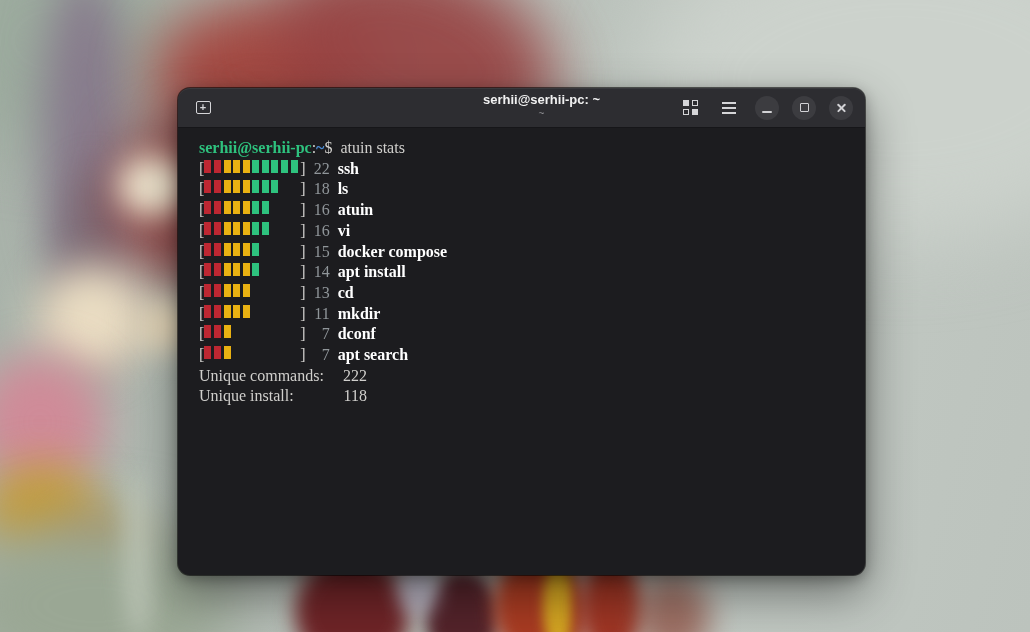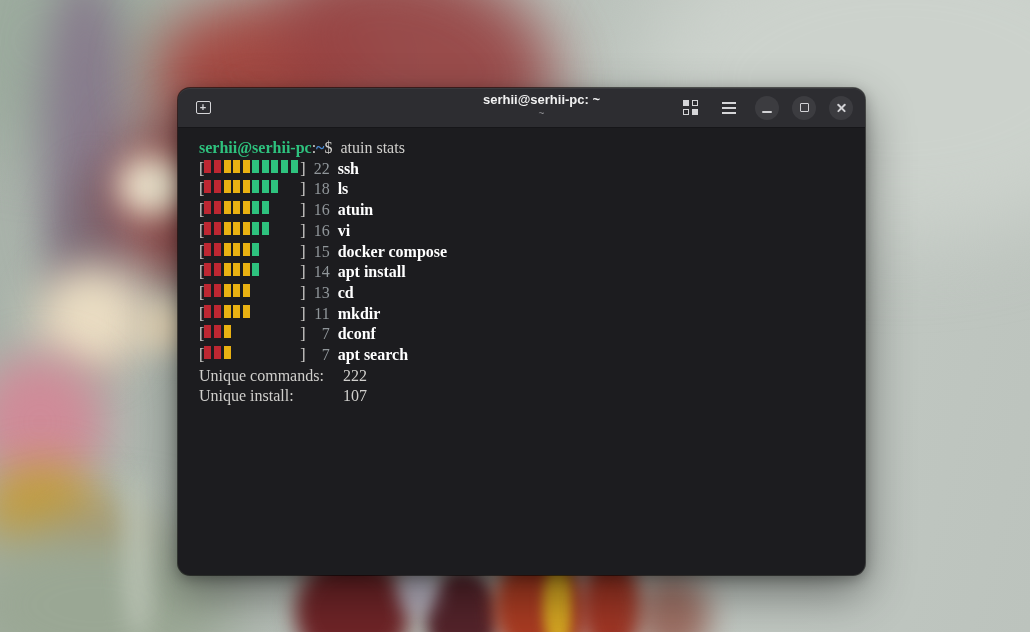--- a/index.html
+++ b/index.html
@@ -174,16 +174,16 @@
   <div class="line stat-line"><span class="bracket b-open">[</span><span class="slots"><span class="slot" style="background: rgb(189, 39, 50);"></span><span class="slot" style="background: rgb(189, 39, 50);"></span><span class="slot" style="background: rgb(233, 177, 18);"></span><span class="slot" style="background: rgb(233, 177, 18);"></span><span class="slot" style="background: rgb(233, 177, 18);"></span><span class="slot empty"></span><span class="slot empty"></span><span class="slot empty"></span><span class="slot empty"></span><span class="slot empty"></span></span><span class="bracket b-close">]</span><span class="count">13</span><span class="cmd">cd</span></div>
 
   <div class="line stat-line"><span class="bracket b-open">[</span><span class="slots"><span class="slot" style="background: rgb(189, 39, 50);"></span><span class="slot" style="background: rgb(189, 39, 50);"></span><span class="slot" style="background: rgb(233, 177, 18);"></span><span class="slot" style="background: rgb(233, 177, 18);"></span><span class="slot" style="background: rgb(233, 177, 18);"></span><span class="slot empty"></span><span class="slot empty"></span><span class="slot empty"></span><span class="slot empty"></span><span class="slot empty"></span></span><span class="bracket b-close">]</span><span class="count">11</span><span class="cmd">mkdir</span></div>
 
   <div class="line stat-line"><span class="bracket b-open">[</span><span class="slots"><span class="slot" style="background: rgb(189, 39, 50);"></span><span class="slot" style="background: rgb(189, 39, 50);"></span><span class="slot" style="background: rgb(233, 177, 18);"></span><span class="slot empty"></span><span class="slot empty"></span><span class="slot empty"></span><span class="slot empty"></span><span class="slot empty"></span><span class="slot empty"></span><span class="slot empty"></span></span><span class="bracket b-close">]</span><span class="count">7</span><span class="cmd">dconf</span></div>
 
   <div class="line stat-line"><span class="bracket b-open">[</span><span class="slots"><span class="slot" style="background: rgb(189, 39, 50);"></span><span class="slot" style="background: rgb(189, 39, 50);"></span><span class="slot" style="background: rgb(233, 177, 18);"></span><span class="slot empty"></span><span class="slot empty"></span><span class="slot empty"></span><span class="slot empty"></span><span class="slot empty"></span><span class="slot empty"></span><span class="slot empty"></span></span><span class="bracket b-close">]</span><span class="count">7</span><span class="cmd">apt search</span></div>
 </div>
 
     <div class="line"><span class="t-label">Unique commands:</span><span class="t-value">222</span></div>
-    <div class="line"><span class="t-label">Unique install:</span><span class="t-value">107</span></div>
+    <div class="line"><span class="t-label">Unique install:</span><span class="t-value">118</span></div>
 
   </div>
 </div>
 
 </body></html>

